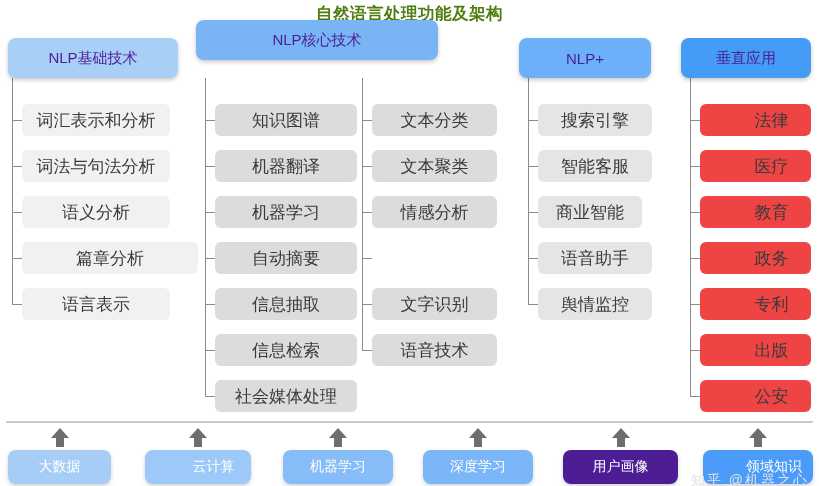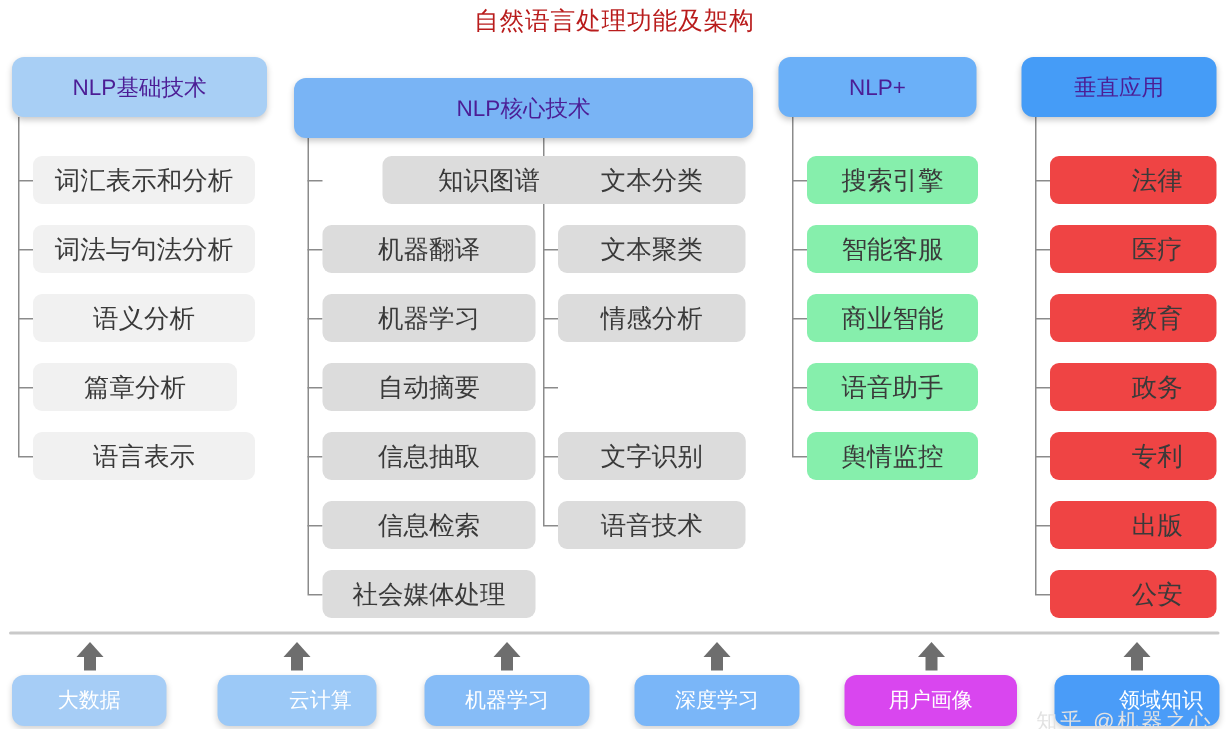--- a/index.html
+++ b/index.html
@@ -22,22 +22,22 @@
   }
 
   
   .title {
     position: absolute;
     top: 3px;
     left: 0;
     width: 819px;
     text-align: center;
     font-size: 16.5px;
-    font-weight: normal;
-    color: #b91c1c;
+    font-weight: bold;
+    color: #4d7c0f;
     letter-spacing: 0.5px;
   }
 
   .col-header {
     position: relative;
     height: 40px;
     border-radius: 8px;
     color: #4c1d95;
     font-size: 15px;
     display: flex;
@@ -56,21 +56,21 @@
     display: flex;
     align-items: center;
     justify-content: center;
     font-size: 17px;
     color: #3a3a3a;
     box-sizing: border-box;
     z-index: 2;
   }
   .item.tone1 { background: #f1f1f1; }
   .item.tone2 { background: #dcdcdc; }
-  .item.tone3 { background: #86efac; }
+  .item.tone3 { background: #e5e5e5; }
   .item.tone4 { background: #ef4444; padding-left: 32px; }
 
   
   .vline {
     position: absolute;
     width: 1px;
     background: #8b8b8b;
     z-index: 1;
   }
   .hline {
@@ -157,33 +157,33 @@
       </div>
       <div class="hline" style="left: 12px; top: 166px; width: 10px;"></div>
       <div class="item tone1" style="left: 22px; top: 150px; width: 148px;">
         <span>词法与句法分析</span>
       </div>
       <div class="hline" style="left: 12px; top: 212px; width: 10px;"></div>
       <div class="item tone1" style="left: 22px; top: 196px; width: 148px;">
         <span>语义分析</span>
       </div>
       <div class="hline" style="left: 12px; top: 258px; width: 10px;"></div>
-      <div class="item tone1" style="left: 22px; top: 242px; width: 136px;">
+      <div class="item tone1" style="left: 22px; top: 242px; width: 176px;">
         <span>篇章分析</span>
       </div>
       <div class="hline" style="left: 12px; top: 304px; width: 10px;"></div>
       <div class="item tone1" style="left: 22px; top: 288px; width: 148px;">
         <span>语言表示</span>
       </div>
-      <div class="col-header" style="position: absolute; left: 196px; top: 52px; width: 306px; background: rgb(121, 180, 245);">
+      <div class="col-header" style="position: absolute; left: 196px; top: 20px; width: 242px; background: rgb(121, 180, 245);">
         <span>NLP核心技术</span>
       </div>
       <div class="vline" style="left: 205px; top: 78px; height: 318px;"></div>
       <div class="hline" style="left: 205px; top: 120px; width: 10px;"></div>
-      <div class="item tone2" style="left: 215px; top: 104px; width: 142px; margin-left: 40px;">
+      <div class="item tone2" style="left: 215px; top: 104px; width: 142px;">
         <span>知识图谱</span>
       </div>
       <div class="hline" style="left: 205px; top: 166px; width: 10px;"></div>
       <div class="item tone2" style="left: 215px; top: 150px; width: 142px;">
         <span>机器翻译</span>
       </div>
       <div class="hline" style="left: 205px; top: 212px; width: 10px;"></div>
       <div class="item tone2" style="left: 215px; top: 196px; width: 142px;">
         <span>机器学习</span>
       </div>
@@ -234,21 +234,21 @@
       <div class="vline" style="left: 528px; top: 78px; height: 226px;"></div>
       <div class="hline" style="left: 528px; top: 120px; width: 10px;"></div>
       <div class="item tone3" style="left: 538px; top: 104px; width: 114px;">
         <span>搜索引擎</span>
       </div>
       <div class="hline" style="left: 528px; top: 166px; width: 10px;"></div>
       <div class="item tone3" style="left: 538px; top: 150px; width: 114px;">
         <span>智能客服</span>
       </div>
       <div class="hline" style="left: 528px; top: 212px; width: 10px;"></div>
-      <div class="item tone3" style="left: 538px; top: 196px; width: 114px;">
+      <div class="item tone3" style="left: 538px; top: 196px; width: 104px;">
         <span>商业智能</span>
       </div>
       <div class="hline" style="left: 528px; top: 258px; width: 10px;"></div>
       <div class="item tone3" style="left: 538px; top: 242px; width: 114px;">
         <span>语音助手</span>
       </div>
       <div class="hline" style="left: 528px; top: 304px; width: 10px;"></div>
       <div class="item tone3" style="left: 538px; top: 288px; width: 114px;">
         <span>舆情监控</span>
       </div>
@@ -314,21 +314,21 @@
         <div class="head"></div>
         <div class="shaft"></div>
       </div>
       <div class="foundation" style="left: 423px; width: 110px; background: rgb(122, 182, 248);">
         <span>深度学习</span>
       </div>
       <div class="arrow" style="position: absolute; left: 611.5px; top: 428px;">
         <div class="head"></div>
         <div class="shaft"></div>
       </div>
-      <div class="foundation" style="left: 563px; width: 115px; background: #d946ef;">
+      <div class="foundation" style="left: 563px; width: 115px; background: #4c1d95;">
         <span>用户画像</span>
       </div>
       <div class="arrow" style="position: absolute; left: 749px; top: 428px;">
         <div class="head"></div>
         <div class="shaft"></div>
       </div>
       <div class="foundation" style="left: 703px; width: 110px; background: rgb(74, 156, 248); padding-left: 32px;">
         <span>领域知识</span>
       </div>
     </div>

